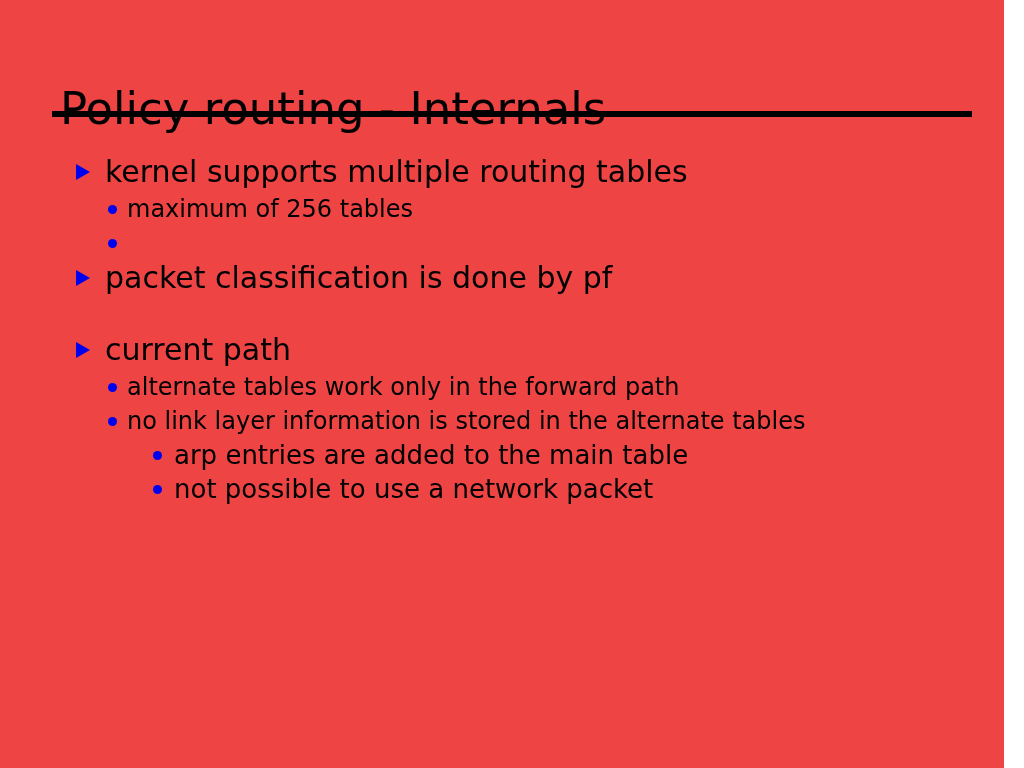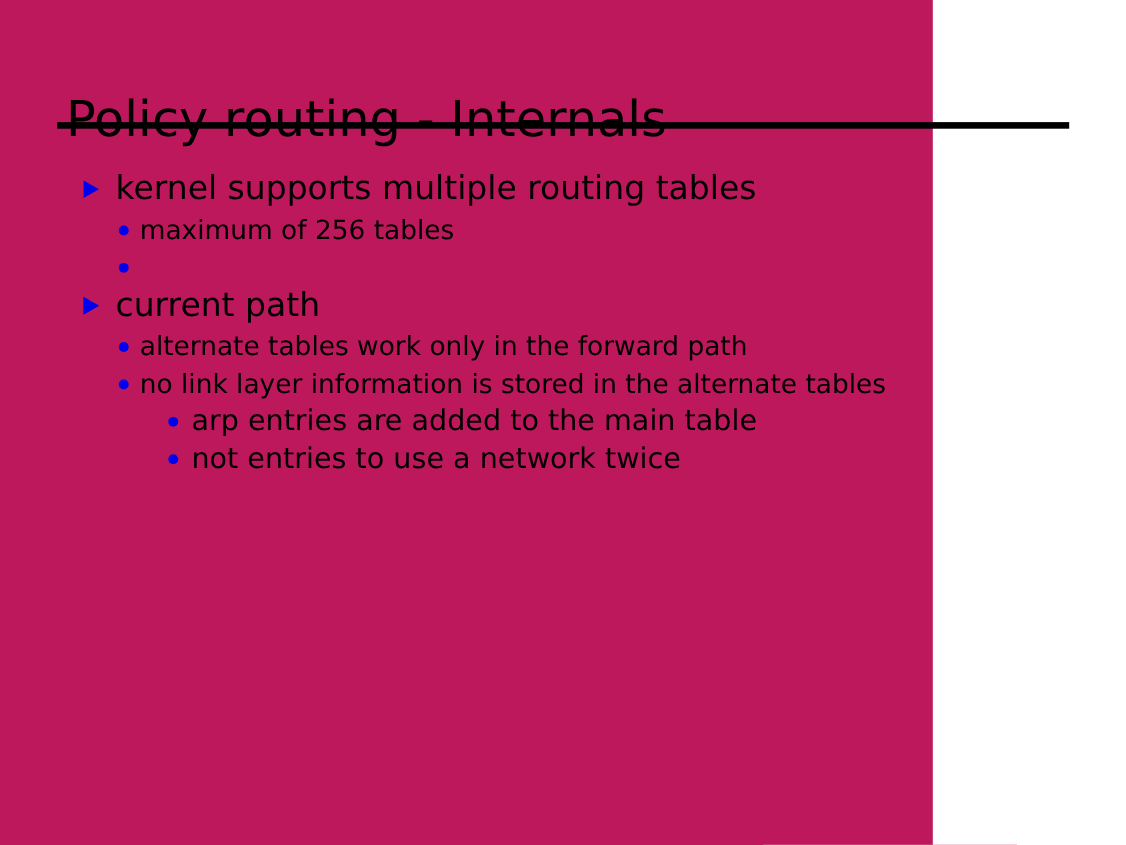--- a/index.html
+++ b/index.html
@@ -11,23 +11,23 @@
     width: 1024px;
     height: 768px;
     background: #ffffff;
     font-family: "DejaVu Sans", "Liberation Sans", sans-serif;
     color: #000000;
     overflow: hidden;
   }
 
   .slide {
     position: relative;
-    width: 848px;
+    width: 1004px;
     height: 768px;
-    background: #be185d;
+    background: #ef4444;
   }
 
   
   .slide-title {
     position: absolute;
     left: 60px;
     top: 52px;
     font-size: 45px;
     line-height: 54px;
     font-weight: normal;
@@ -145,20 +145,21 @@
         <span class="bullet-text">maximum of 256 tables</span>
       </div>
       <div class="bullet-row lvl2">
         <span class="marker"></span>
       </div>
     </div>
 
     <div class="group">
       <div class="bullet-row lvl1">
         <span class="marker"></span>
+        <span class="bullet-text">packet classification is done by pf</span>
       </div>
     </div>
 
     <div class="group">
       <div class="bullet-row lvl1">
         <span class="marker"></span>
         <span class="bullet-text">current path</span>
       </div>
       <div class="bullet-row lvl2">
         <span class="marker"></span>
@@ -167,18 +168,18 @@
       <div class="bullet-row lvl2">
         <span class="marker"></span>
         <span class="bullet-text">no link layer information is stored in the alternate tables</span>
       </div>
       <div class="bullet-row lvl3">
         <span class="marker"></span>
         <span class="bullet-text">arp entries are added to the main table</span>
       </div>
       <div class="bullet-row lvl3">
         <span class="marker"></span>
-        <span class="bullet-text">not entries to use a network twice</span>
+        <span class="bullet-text">not possible to use a network packet</span>
       </div>
     </div>
 
   </div>
 </div>
 
 </body></html>

